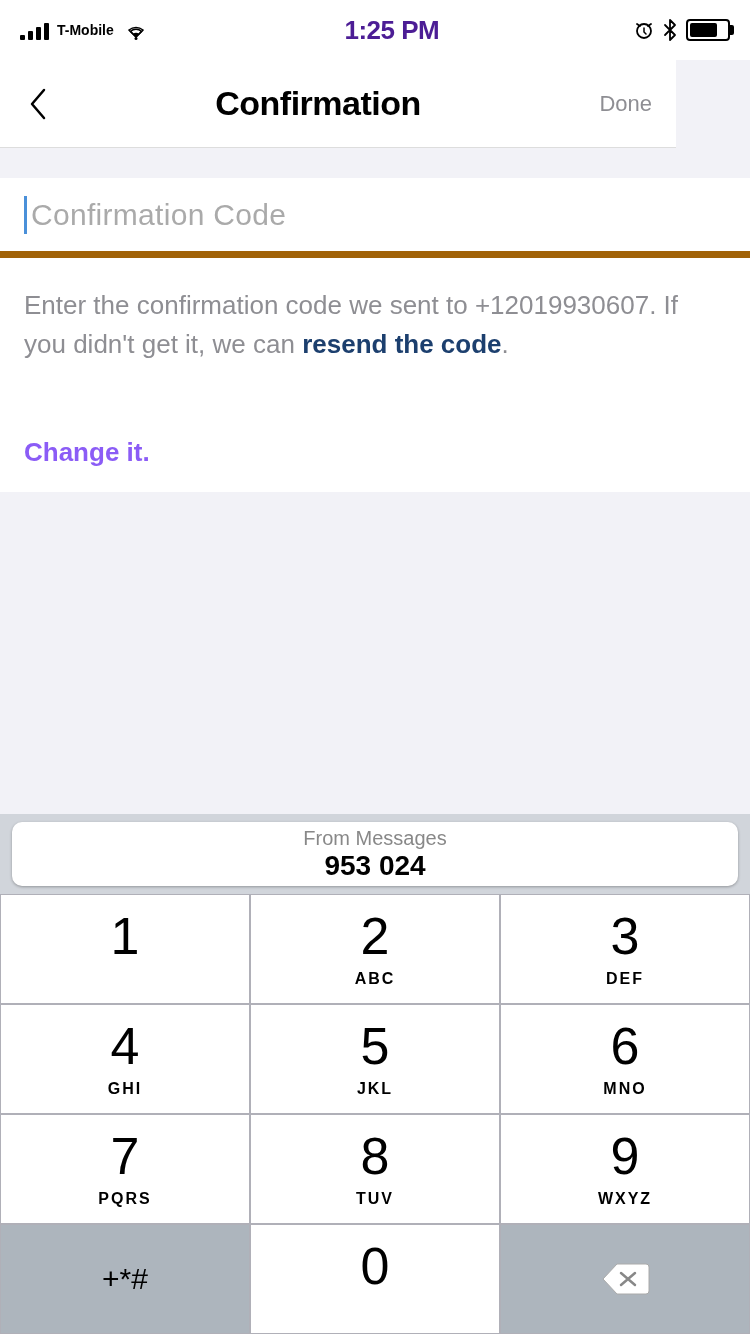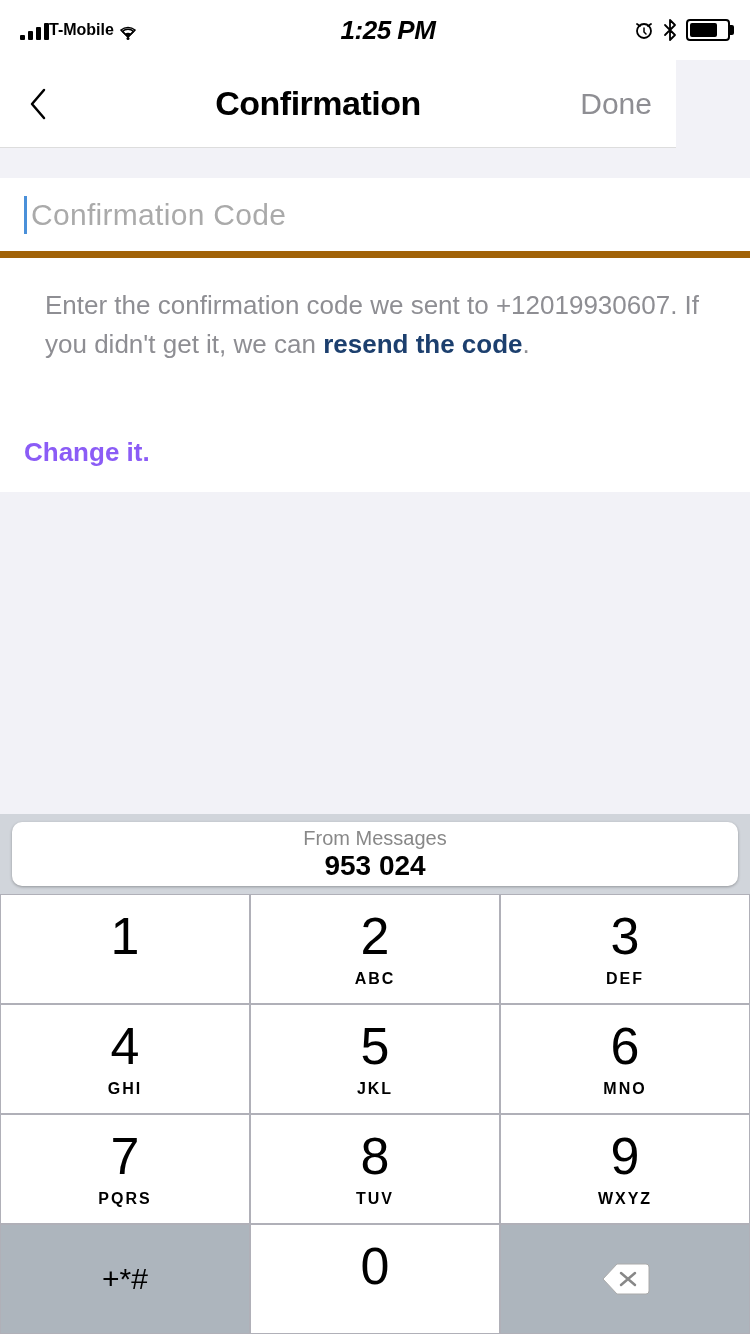--- a/index.html
+++ b/index.html
@@ -21,44 +21,43 @@
       background: #fff;
       display: flex;
       align-items: center;
       justify-content: space-between;
       padding: 0 20px;
     }
 
     .status-left {
       display: flex;
       align-items: center;
-      gap: 0;
-      font-size: 16px;
+      gap: 8px;
+      font-size: 14px;
       font-weight: 600;
     }
 
     .signal-bars {
       display: flex;
       align-items: flex-end;
       gap: 3px;
       height: 20px;
     }
     .signal-bars span {
       background: #000;
       width: 5px;
       border-radius: 1px;
       display: block;
     }
 
     .status-center {
       font-size: 26px;
       font-weight: 600;
-      color: #000000;
+      color: #4c1d95;
       letter-spacing: -0.5px;
-      font-style: italic;
     }
 
     .status-right {
       display: flex;
       align-items: center;
       gap: 8px;
     }
 
     .battery {
       width: 44px;
@@ -111,21 +110,21 @@
     }
 
     .nav-title {
       font-size: 34px;
       font-weight: 700;
       color: #000;
       letter-spacing: -0.5px;
     }
 
     .nav-done {
-      font-size: 30px;
+      font-size: 22px;
       color: #8e8e93;
       cursor: pointer;
       width: 100px;
       text-align: right;
     }
 
     
     .content {
       background: #fff;
       margin-top: 30px;
@@ -163,21 +162,20 @@
     .info-section {
       background: #fff;
       padding: 28px 24px 20px 24px;
     }
 
     .info-text {
       font-size: 26px;
       color: #8e8e93;
       line-height: 1.5;
       margin-bottom: 30px;
-      margin-left: 21px;
     }
 
     .info-text strong {
       color: #1c3f6e;
       font-weight: 600;
     }
 
     .phone-wrong {
       font-size: 26px;
       color: #8e8e93;

